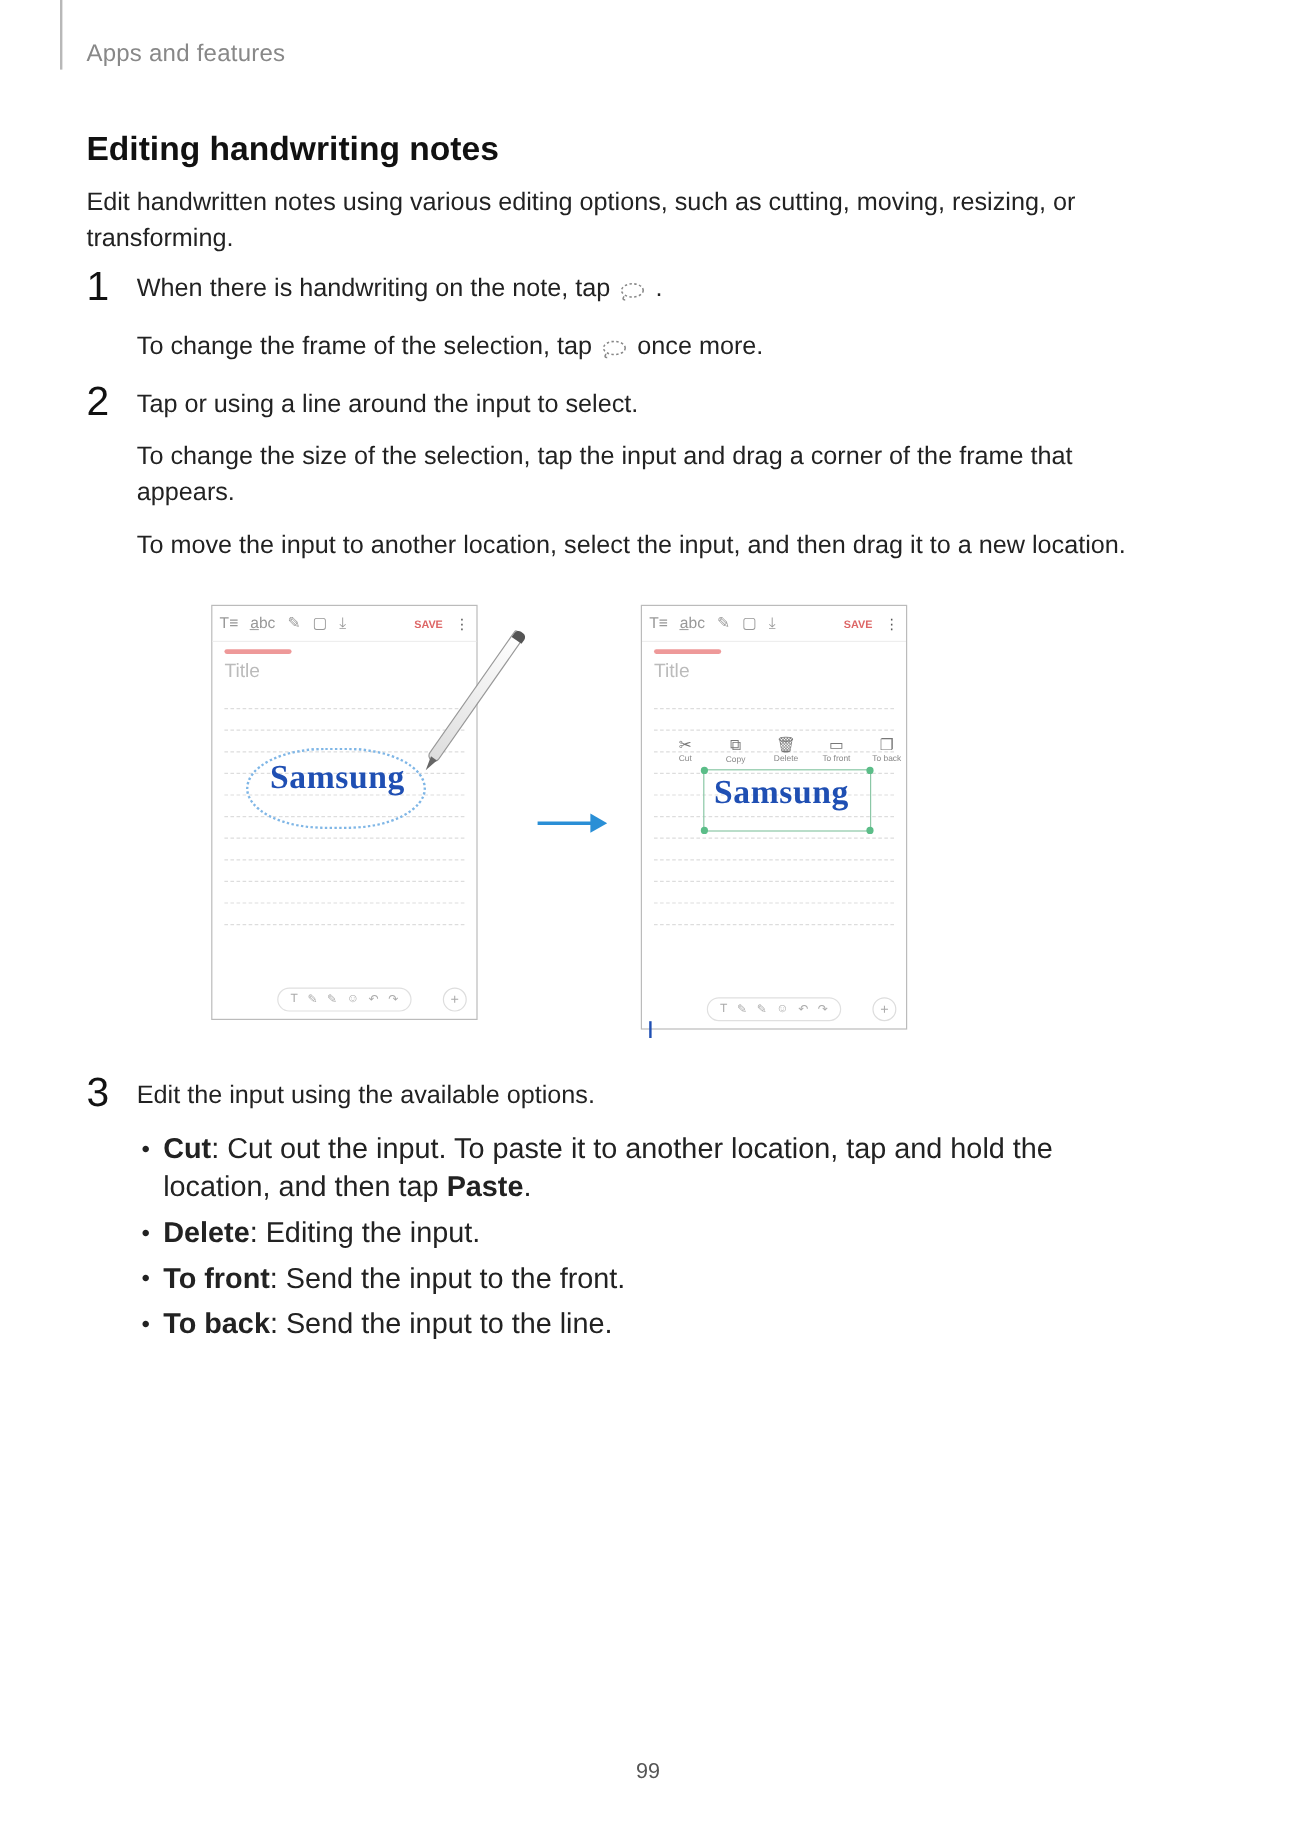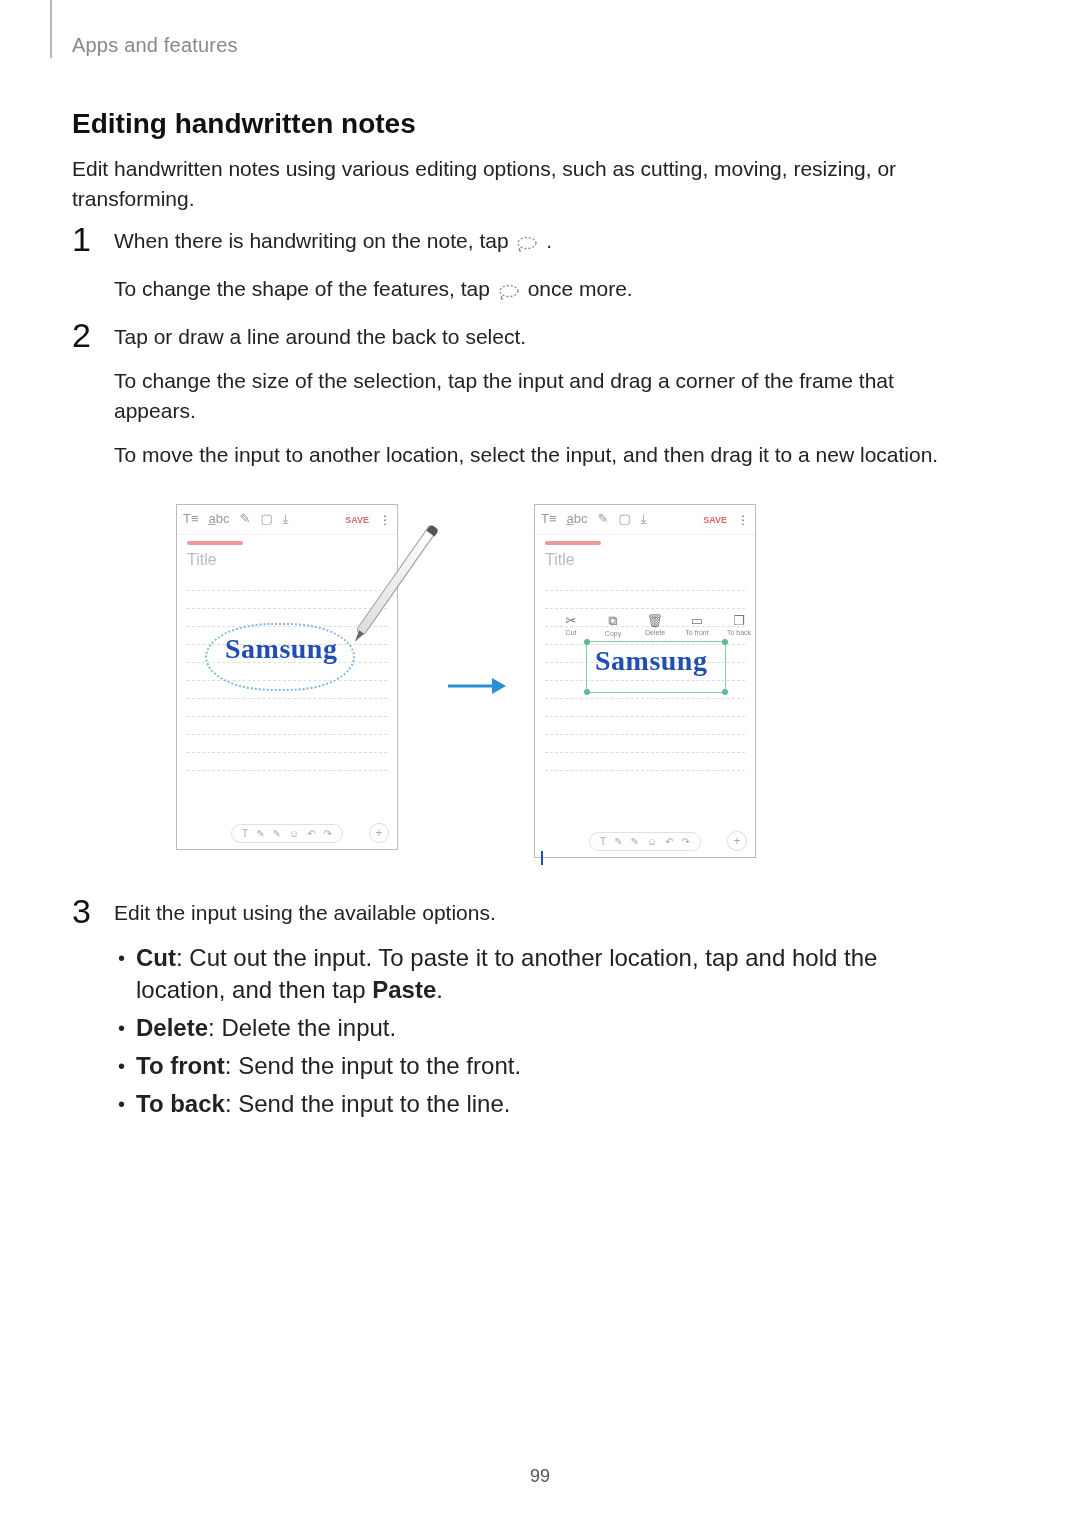--- a/index.html
+++ b/index.html
@@ -60,54 +60,54 @@
   .page-num { position:absolute; bottom:40px; left:0; width:100%; text-align:center; font-size:18px; color:#555; }
   b { font-weight:700; }
 </style>
 </head>
 <body>
 
 <div class="page">
   <div class="left-rule"></div>
   <div class="header-label">Apps and features</div>
 
-  <div class="h2">Editing handwritten notes</div>
+  <div class="h2">Editing handwriting notes</div>
 
   <div class="intro">Edit handwritten notes using various editing options, such as cutting, moving, resizing, or transforming.</div>
 
   <div class="step" id="s1">
     <div class="num">1</div>
     <div class="body">
       <p>
         <span>When there is handwriting on the note, tap </span>
         <span class="inline-selbox">
           <svg width="22" height="16" viewBox="0 0 22 16">
               <ellipse cx="11" cy="7" rx="9" ry="5.5" fill="none" stroke="#888" stroke-width="1.3" stroke-dasharray="2 2"></ellipse>
               <path d="M4 12 q-2 3 1 3" fill="none" stroke="#888" stroke-width="1.3"></path>
             </svg>
         </span>
         <span>.</span>
       </p>
       <p>
-        <span>To change the shape of the features, tap </span>
+        <span>To change the frame of the selection, tap </span>
         <span class="inline-selbox">
           <svg width="22" height="16" viewBox="0 0 22 16">
               <ellipse cx="11" cy="7" rx="9" ry="5.5" fill="none" stroke="#888" stroke-width="1.3" stroke-dasharray="2 2"></ellipse>
               <path d="M4 12 q-2 3 1 3" fill="none" stroke="#888" stroke-width="1.3"></path>
             </svg>
         </span>
         <span> once more.</span>
       </p>
     </div>
   </div>
 
   <div class="step" id="s2">
     <div class="num">2</div>
     <div class="body">
-      <p>Tap or draw a line around the back to select.</p>
+      <p>Tap or using a line around the input to select.</p>
       <p>To change the size of the selection, tap the input and drag a corner of the frame that appears.</p>
       <p>To move the input to another location, select the input, and then drag it to a new location.</p>
     </div>
   </div>
 
   <div class="screens">
 
     <div class="screen left">
       <div class="sc-top">
         <div class="sc-ic">
@@ -261,21 +261,21 @@
   <div class="step" id="s3">
     <div class="num">3</div>
     <div class="body">
       <p>Edit the input using the available options.</p>
       <div class="options">
         <ul>
           <li class="opt-cut">
             <b>Cut</b><span>: Cut out the input. To paste it to another location, tap and hold the location, and then tap </span><b>Paste</b><span>.</span>
           </li>
           <li>
-            <b>Delete</b><span>: Delete the input.</span>
+            <b>Delete</b><span>: Editing the input.</span>
           </li>
           <li>
             <b>To front</b><span>: Send the input to the front.</span>
           </li>
           <li>
             <b>To back</b><span>: Send the input to the line.</span>
           </li>
         </ul>
       </div>
     </div>

